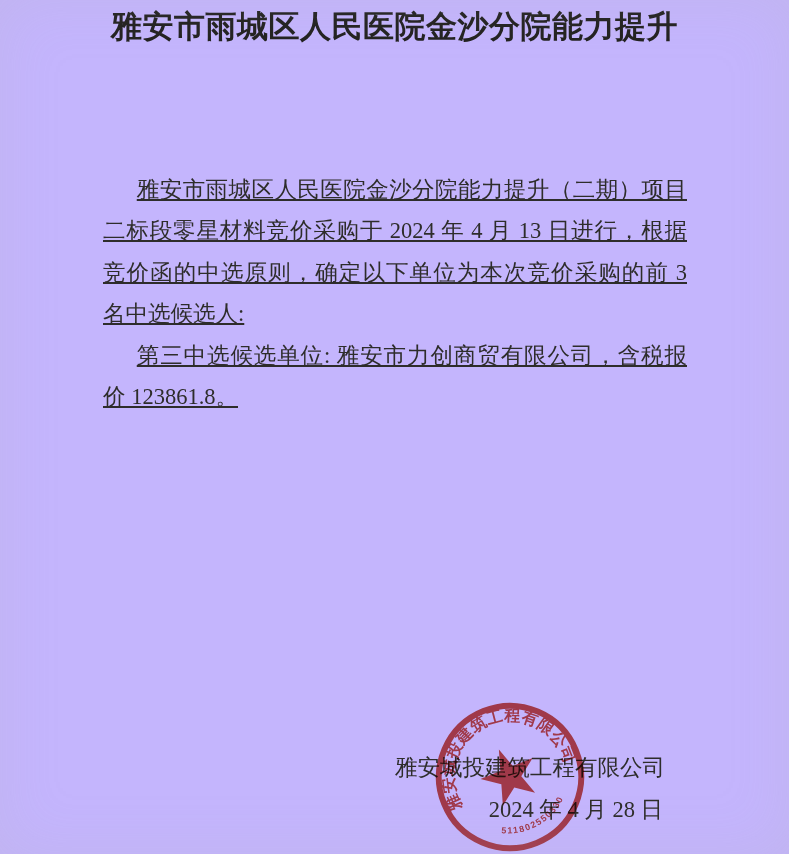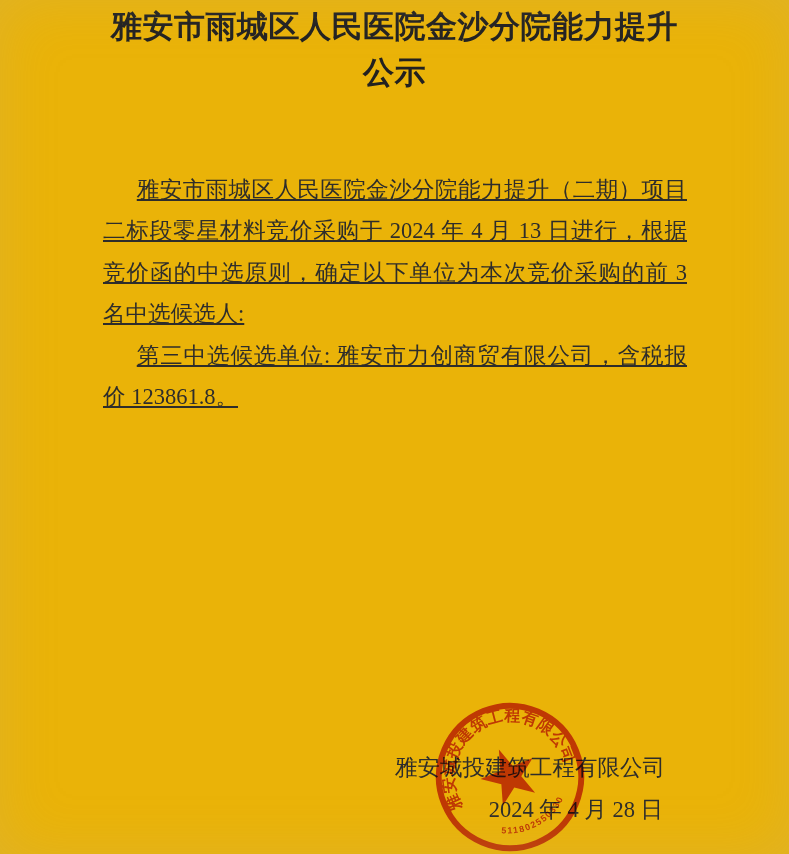--- a/index.html
+++ b/index.html
@@ -1,21 +1,21 @@
 <!DOCTYPE html>
 <html><head>
 <meta charset="utf-8">
 <style>
   html, body { margin: 0; padding: 0; background: #e8e8e8; }
   .page {
     position: relative;
     width: 789px;
     height: 854px;
     margin: 0 auto;
-    background: #eab308;
+    background: #c4b5fd;
     overflow: hidden;
     font-family: "Liberation Serif", "DejaVu Serif", serif;
     color: #2b2a28;
   }
   
   .page::after {
     content: "";
     position: absolute;
     inset: 0;
     pointer-events: none;
@@ -85,21 +85,20 @@
     letter-spacing: 1.5px;
   }
 </style>
 </head>
 <body>
 
 <div class="page">
 
   <div class="doc-title">
     <div>雅安市雨城区人民医院金沙分院能力提升</div>
-    <div>公示</div>
   </div>
 
   <div class="doc-body">
     <p class="para">雅安市雨城区人民医院金沙分院能力提升（二期）项目二标段零星材料竞价采购于 2024 年 4 月 13 日进行，根据竞价函的中选原则，确定以下单位为本次竞价采购的前 3 名中选候选人:</p>
     <p class="para">第三中选候选单位: 雅安市力创商贸有限公司，含税报价 123861.8。</p>
   </div>
 
   <div class="sig-company">雅安城投建筑工程有限公司</div>
   <div class="sig-date">2024 年 4 月 28 日</div>
 

